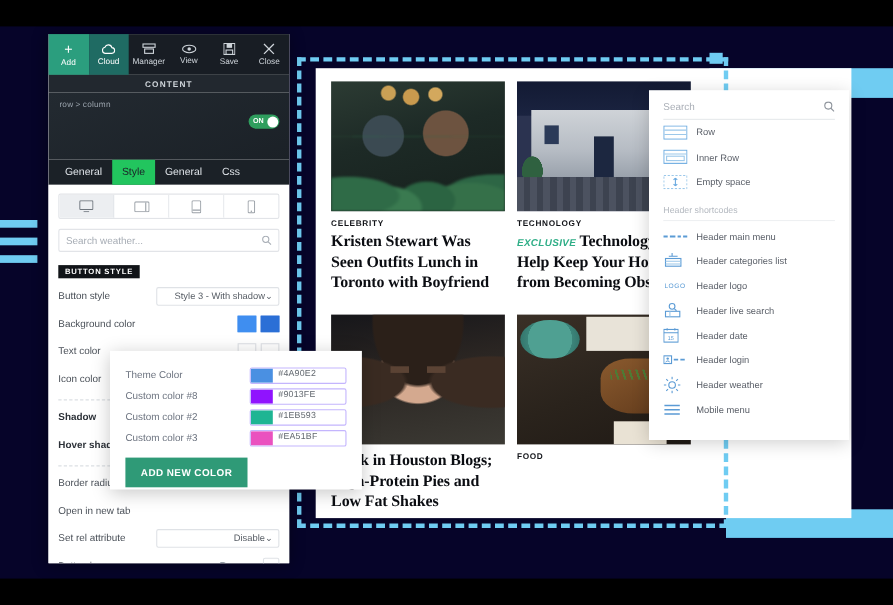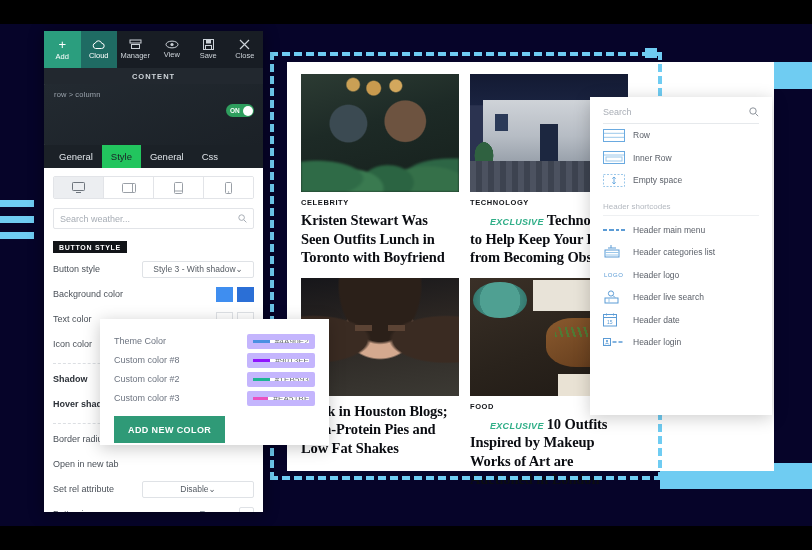--- a/index.html
+++ b/index.html
@@ -196,21 +196,20 @@
   }
   .excl {
     font-family: "Liberation Sans", sans-serif;
     font-size: 9px;
     font-weight: bold;
     font-style: italic;
     color: #2fae87;
     letter-spacing: 0.3px;
     margin-right: 3px;
     text-transform: uppercase;
-    margin-left: 20px;
   }
 
   
   .editor {
     position: absolute;
     left: 44px; top: 31px;
     width: 219px; height: 481px;
     background: #ffffff;
     box-shadow: 0 2px 14px rgba(0,0,0,.45);
     overflow: hidden;
@@ -326,21 +325,21 @@
     margin-top: 6px;
     font-size: 9px;
     color: #4a5058;
   }
   .prop-row .pname { flex:1; }
   .prop-row.bold .pname { font-weight:bold; color:#2c3138; }
   .sel {
     width: 112px; height: 17px;
     border:1px solid #dfe2e6; border-radius:2px;
     background:#fff;
-    display:flex; align-items:center; justify-content:center;
+    display:flex; align-items:center; justify-content:flex-end;
     padding: 0 5px;
     font-size: 8.5px; color:#565c64;
     cursor:pointer;
   }
   .swatches { display:flex; gap:4px; }
   .sw {
     width: 17px; height: 15px;
     border:1px solid #dfe2e6;
     cursor:pointer;
   }
@@ -370,24 +369,24 @@
   .crow {
     display:flex; align-items:center;
     height: 18px; margin-bottom: 1px;
   }
   .crow .cname {
     flex:1;
     font-size: 9px;
     color: #6d7480;
   }
   .cbox {
-    display:flex; align-items:center;
-    border:6px solid #c4b5fd; border-radius:2px;
+    display:flex; 
+    border:1px solid #c4b5fd; border-radius:2px;
     height:15px;
-    width: 68px;
+    width: 88px;
     overflow:hidden;
     background:#fff;
     cursor:pointer;
   }
   .cbox .chip { width: 20px; height:100%; }
   .cbox .hex { font-size:8px; color:#62686f; padding-left:5px; letter-spacing:.2px; }
   .add-color {
     margin-top: 8px;
     display:inline-flex; align-items:center; justify-content:center;
     background:#2f9a77;
@@ -396,21 +395,21 @@
     font-weight:bold;
     letter-spacing:.4px;
     height: 27px;
     padding: 0 14px;
     cursor:pointer;
   }
 
   
   .rpanel {
     position:absolute;
-    left: 590px; top: 97px;
+    left: 590px; top: 82px;
     width: 182px; height: 318px;
     background:#fff;
     box-shadow: 0 3px 16px rgba(0,0,0,.20);
     padding: 10px 13px 0 13px;
     overflow:hidden;
   }
   .rsearch {
     display:flex; align-items:center; justify-content:space-between;
     border-bottom:1px solid #e6e9ec;
     padding-bottom: 6px;
@@ -497,23 +496,20 @@
     <div class="card">
       <div class="thumb ph-food">
         <div class="plate1"></div>
           <div class="plate2"></div>
           <div class="bowl"></div>
         <div class="roast"></div>
           <div class="herb"></div>
           <div class="side"></div>
       </div>
       <div class="cat">FOOD</div>
-      <div class="headline">
-        <span class="excl">EXCLUSIVE</span><span>10 Outfits Inspired by Makeup Works of Art are Auctioned in London</span>
-      </div>
     </div>
 
   </div>
 
   <div class="dashframe"></div>
 
   <div class="editor">
 
     <div class="ed-toolbar">
       <div class="tb-btn green">
@@ -835,17 +831,34 @@
         <svg width="24" height="10" viewBox="0 0 24 10">
             <rect x="0.5" y="1.5" width="7" height="7" fill="none" stroke="#5b9bd5" stroke-width="1"></rect>
             <circle cx="4" cy="4" r="1.1" fill="#5b9bd5"></circle>
             <path d="M2.2 7.4a1.9 1.9 0 0 1 3.6 0" fill="none" stroke="#5b9bd5" stroke-width="0.9"></path>
             <path d="M9.5 5h4M15.5 5h4" stroke="#5b9bd5" stroke-width="1.6"></path>
           </svg>
       </span>
       <span>Header login</span>
     </div>
 
-
+    <div class="ritem">
+      <span class="ico">
+        <svg width="16" height="16" viewBox="0 0 16 16">
+            <circle cx="8" cy="8" r="3" fill="none" stroke="#5b9bd5" stroke-width="1"></circle>
+            <path d="M8 0.5v2.2M8 13.3v2.2M0.5 8h2.2M13.3 8h2.2M2.7 2.7l1.6 1.6M11.7 11.7l1.6 1.6M13.3 2.7l-1.6 1.6M4.3 11.7l-1.6 1.6" stroke="#5b9bd5" stroke-width="1"></path>
+          </svg>
+      </span>
+      <span>Header weather</span>
+    </div>
+
+    <div class="ritem">
+      <span class="ico">
+        <svg width="16" height="11" viewBox="0 0 16 11">
+            <path d="M1 1.6h14M1 5.5h14M1 9.4h14" stroke="#5b9bd5" stroke-width="1.5"></path>
+          </svg>
+      </span>
+      <span>Mobile menu</span>
+    </div>
 
   </div>
 
 </div>
 
 </body></html>

